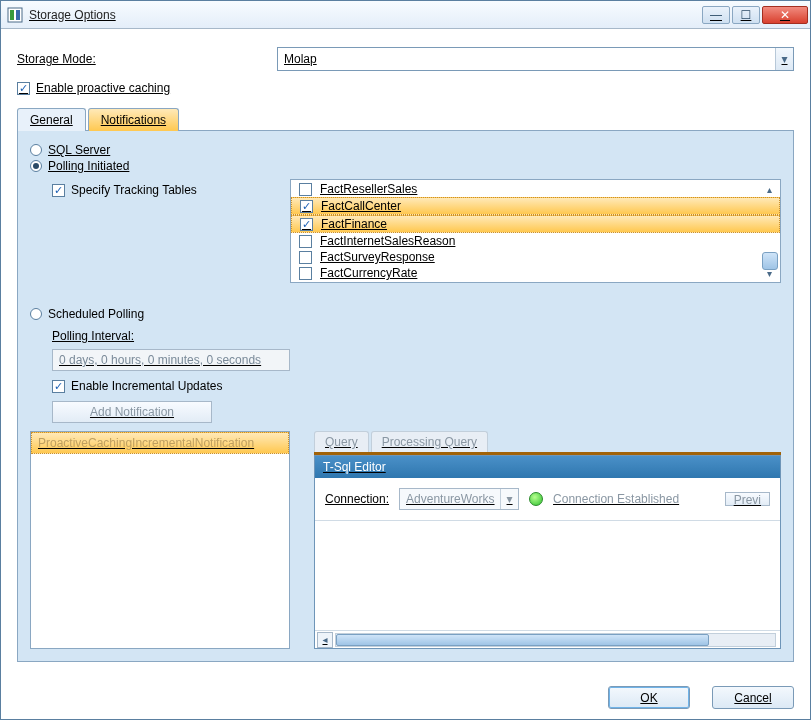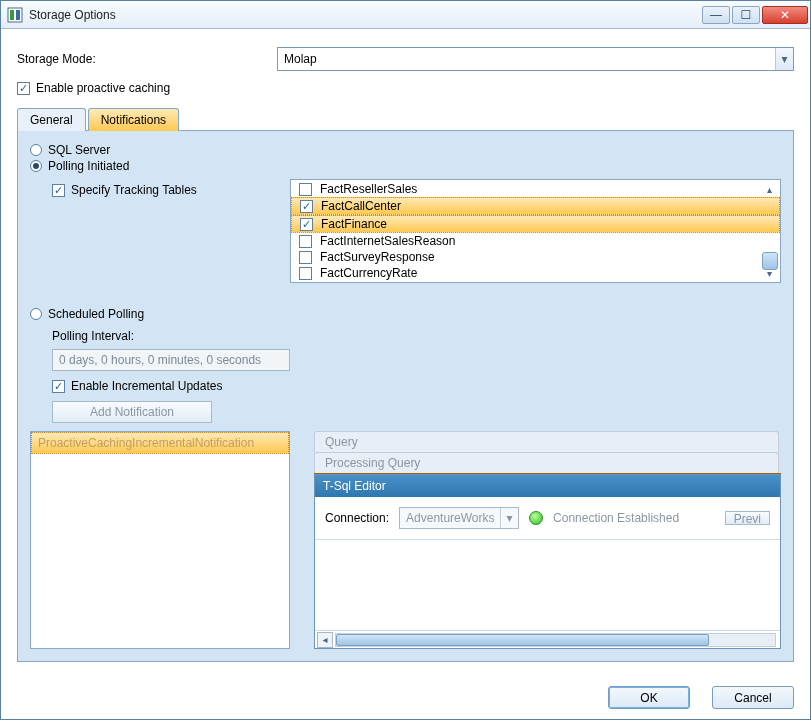--- a/index.html
+++ b/index.html
@@ -1,18 +1,18 @@
 <!DOCTYPE html>
 <html><head>
 <meta charset="utf-8">
 <style>
 * { box-sizing: border-box; font-family: "Segoe UI", Tahoma, sans-serif; font-size: 12px; }
 body { margin: 0; background: #a7cde8; width: 811px; height: 720px; overflow: hidden; }
 
-.window { width: 811px; height: 720px; background: #ef4444; border: 1px solid #5a7fa0; display: flex; flex-direction: column; }
+.window { width: 811px; height: 720px; background: #ef4444; border: 1px solid #5a7fa0; display: flex; flex-direction: column; text-decoration: underline; }
 
 .titlebar { height: 28px; background: linear-gradient(#f7fbff,#e4eef9); display: flex; align-items: center; padding: 0 2px 0 6px; border-bottom: 1px solid #a7b8c9; }
 .titlebar .icon { width: 16px; height: 16px; margin-right: 6px; }
 .titlebar .title { flex: 1; color: #222; }
 .winbtns { display: flex; gap: 2px; }
 .winbtn { width: 28px; height: 18px; border: 1px solid #8aa7c2; border-radius: 2px; background: linear-gradient(#eaf2fb,#cfe0f1); display: flex; align-items: center; justify-content: center; color: #2b4a66; }
 .winbtn.close { background: linear-gradient(#f18b7f,#d9402e); border-color: #a32e20; color: #fff; width: 46px; }
 
 .client { flex: 1; padding: 18px 16px 14px 16px; background: #fff; display: flex; flex-direction: column; }
 
@@ -53,21 +53,21 @@
 .section2 { margin-top:24px; }
 .interval-row { display:flex; gap:10px; align-items:center; margin-top:6px; }
 .interval-input { width:238px; height:22px; border:1px solid #a7b8c9; background:#f2f5f8; color:#7a8a99; padding:0 6px; display:flex; align-items:center; }
 .btn-small { width:160px; height:22px; border:1px solid #a7b8c9; background:linear-gradient(#f8fbff,#e2ecf6); color:#8a97a3; display:flex;align-items:center;justify-content:center; margin-top:8px; }
 
 .bottom-split { display:flex; gap:24px; margin-top:8px; flex:1; min-height:0; }
 .notif-list { width:260px; border:1px solid #8aa7c2; background:#fff; }
 .notif-item { padding:3px 6px; background:linear-gradient(#ffe9b8,#ffc850); color:#c0a060; border:1px dotted #c89030; }
 
 .right-pane { flex:1; display:flex; flex-direction:column; }
-.subtabs { display:flex; border-bottom:1px solid #a16207;flex-direction:column; }
+.subtabs { display:flex; border-bottom:3px solid #a16207; }
 .subtab { padding:3px 10px; color:#8a97a3; border:1px solid #c2cfdb; border-bottom:none; background:#e8eef5; margin-right:2px; border-radius:3px 3px 0 0; }
 .editor { flex:1; border:1px solid #6e95b8; background:#fff; display:flex; flex-direction:column; }
 .editor-hdr { background:linear-gradient(#4a90c8,#2f77af); color:#fff; padding:4px 8px; }
 .editor-conn { padding:10px; display:flex; align-items:center; gap:10px; border-bottom:1px solid #d0dbe5; }
 .combo { height:22px; border:1px solid #a7b8c9; background:#f6f9fc; display:flex; align-items:center; }
 .combo .cv { padding:0 6px; color:#8a97a3; width:100px; }
 .combo .cd { width:18px;height:100%;border-left:1px solid #c2cfdb;display:flex;align-items:center;justify-content:center;color:#8a97a3; }
 .led { width:14px;height:14px;border-radius:50%;background:radial-gradient(circle at 40% 35%,#b6ff8f,#2fbf2f);border:1px solid #2a8a2a; }
 .prev-btn { margin-left:auto; height:14px; padding:0 8px; border:1px solid #a7b8c9; background:linear-gradient(#f8fbff,#e2ecf6); color:#8a97a3; }
 .editor-body { flex:1; }

